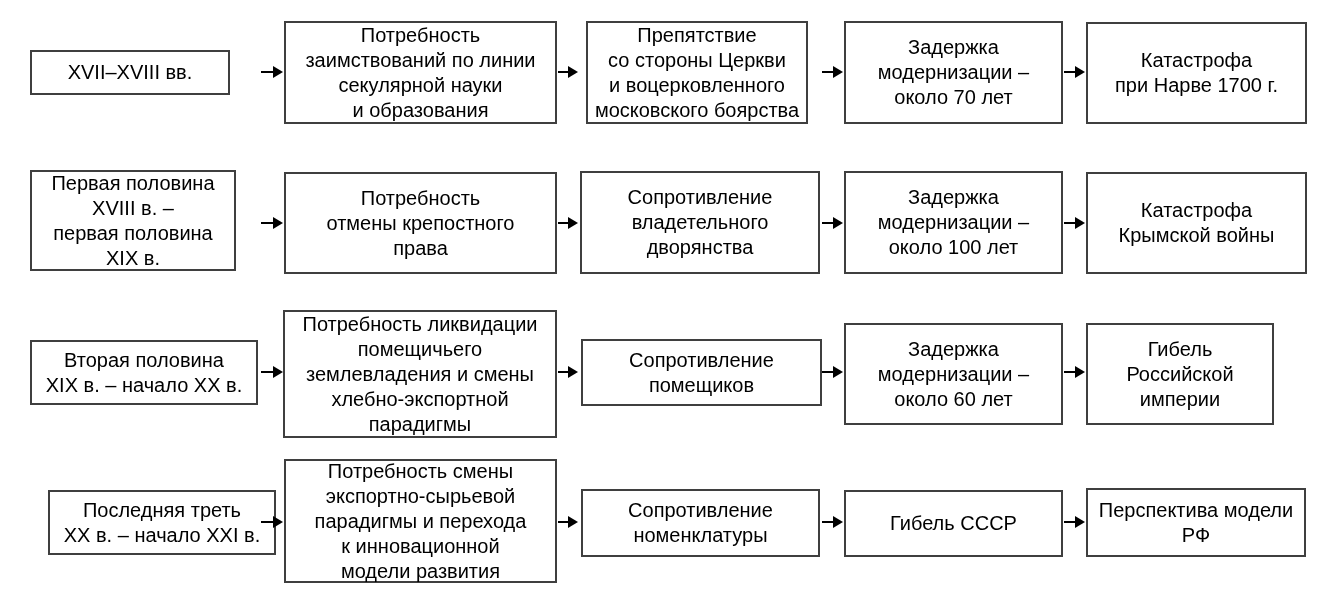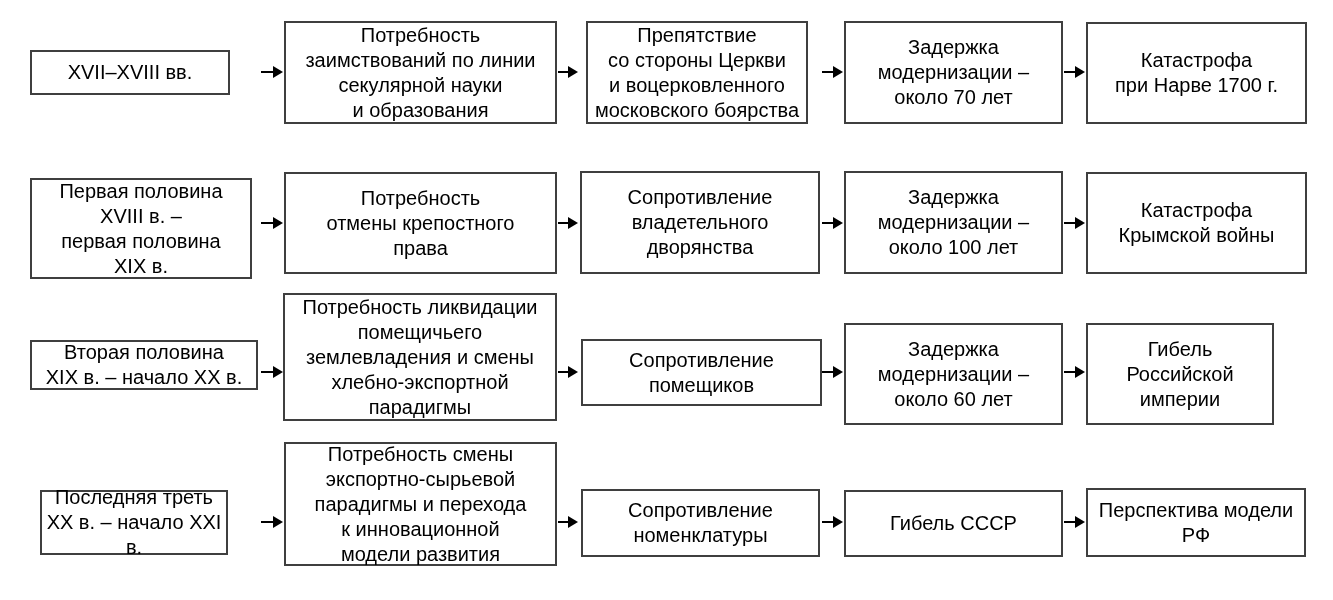--- a/index.html
+++ b/index.html
@@ -82,21 +82,21 @@
     </div>
   <div class="arrow" style="left:822px;top:66px;width:21px">
       <span class="shaft"></span>
       <span class="head"></span>
     </div>
   <div class="arrow" style="left:1064px;top:66px;width:21px">
       <span class="shaft"></span>
       <span class="head"></span>
     </div>
 
-  <div class="box" style="left:30px;top:178px;width:222px;height:101px">Первая половина
+  <div class="box" style="left:30px;top:170px;width:206px;height:101px">Первая половина
 XVIII в. –
 первая половина
 XIX в.</div>
   <div class="box" style="left:284px;top:172px;width:273px;height:102px">Потребность
 отмены крепостного
 права</div>
   <div class="box" style="left:580px;top:171px;width:240px;height:103px">Сопротивление
 владетельного
 дворянства</div>
   <div class="box" style="left:844px;top:171px;width:219px;height:103px">Задержка
@@ -115,23 +115,23 @@
     </div>
   <div class="arrow" style="left:822px;top:217px;width:21px">
       <span class="shaft"></span>
       <span class="head"></span>
     </div>
   <div class="arrow" style="left:1064px;top:217px;width:21px">
       <span class="shaft"></span>
       <span class="head"></span>
     </div>
 
-  <div class="box" style="left:30px;top:340px;width:228px;height:50px">Вторая половина
+  <div class="box" style="left:30px;top:340px;width:228px;height:65px">Вторая половина
 XIX в. – начало XX в.</div>
-  <div class="box" style="left:283px;top:293px;width:274px;height:128px">Потребность ликвидации
+  <div class="box" style="left:283px;top:310px;width:274px;height:128px">Потребность ликвидации
 помещичьего
 землевладения и смены
 хлебно-экспортной
 парадигмы</div>
   <div class="box" style="left:581px;top:339px;width:241px;height:67px">Сопротивление
 помещиков</div>
   <div class="box" style="left:844px;top:323px;width:219px;height:102px">Задержка
 модернизации –
 около 60 лет</div>
   <div class="box" style="left:1086px;top:323px;width:188px;height:102px">Гибель
@@ -148,23 +148,23 @@
     </div>
   <div class="arrow" style="left:822px;top:366px;width:21px">
       <span class="shaft"></span>
       <span class="head"></span>
     </div>
   <div class="arrow" style="left:1064px;top:366px;width:21px">
       <span class="shaft"></span>
       <span class="head"></span>
     </div>
 
-  <div class="box" style="left:40px;top:490px;width:188px;height:65px">Последняя треть
+  <div class="box" style="left:48px;top:490px;width:228px;height:65px">Последняя треть
 XX в. – начало XXI в.</div>
-  <div class="box" style="left:284px;top:442px;width:273px;height:124px">Потребность смены
+  <div class="box" style="left:284px;top:459px;width:273px;height:124px">Потребность смены
 экспортно-сырьевой
 парадигмы и перехода
 к инновационной
 модели развития</div>
   <div class="box" style="left:581px;top:489px;width:239px;height:68px">Сопротивление
 номенклатуры</div>
   <div class="box" style="left:844px;top:490px;width:219px;height:67px">Гибель СССР</div>
   <div class="box" style="left:1086px;top:488px;width:220px;height:69px">Перспектива модели
 РФ</div>
 

